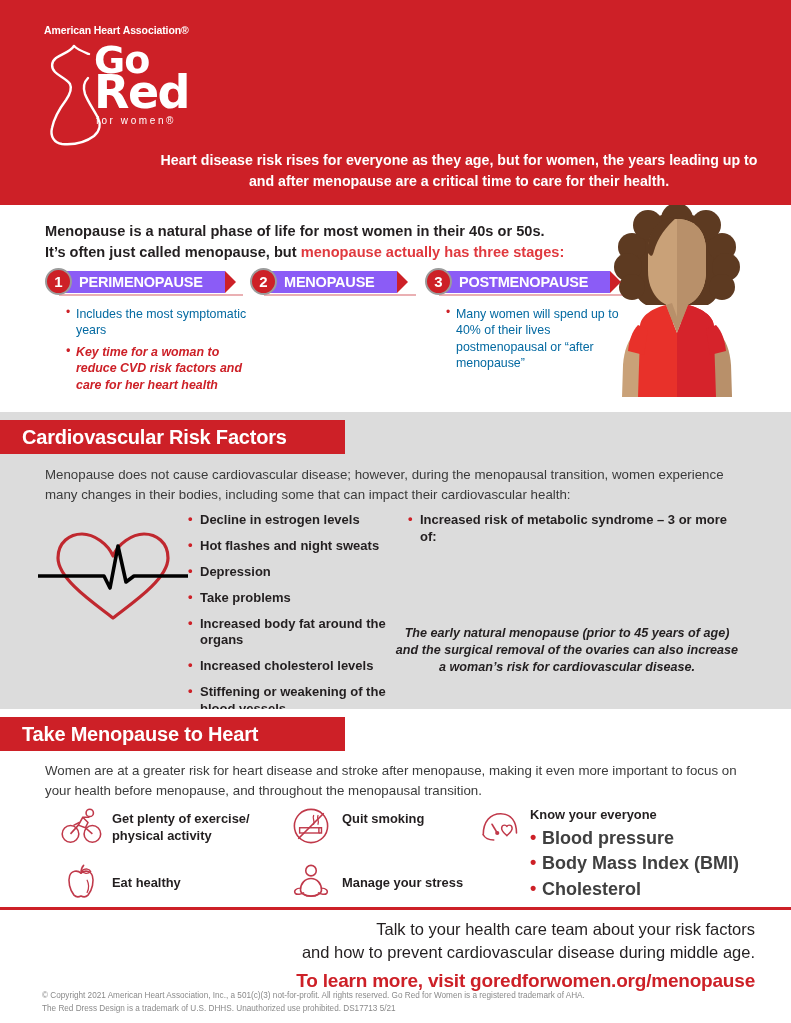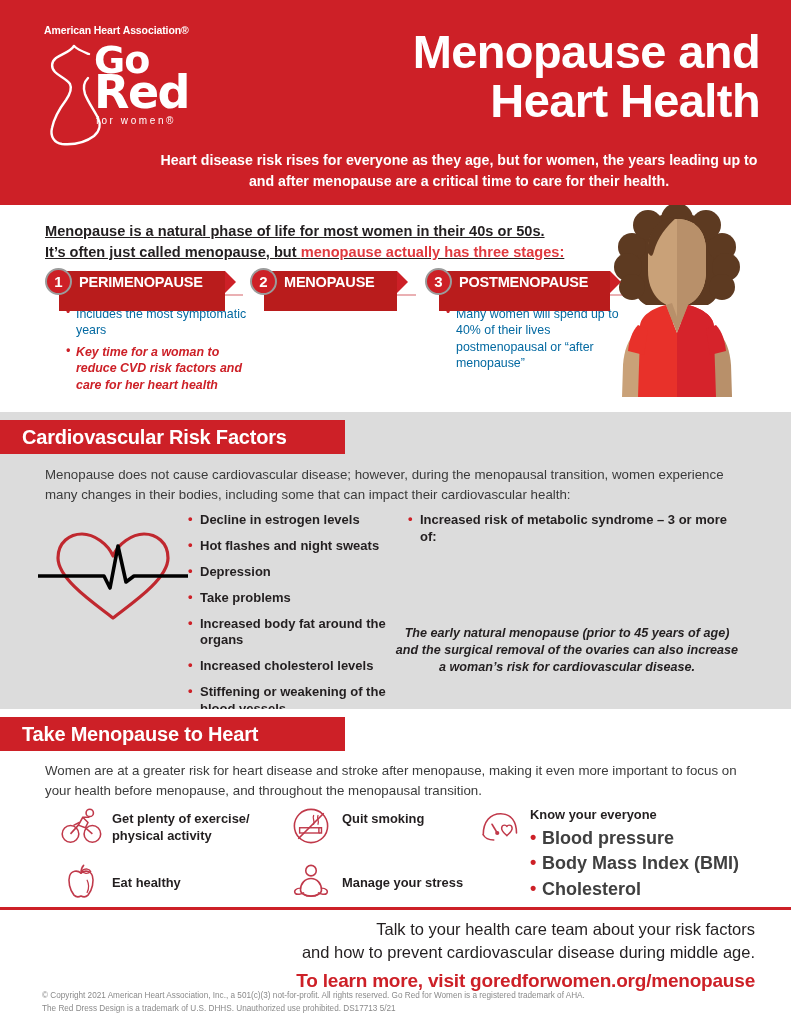--- a/index.html
+++ b/index.html
@@ -112,21 +112,20 @@
   }
   .stages-intro {
     position: absolute;
     left: 45px;
     top: 16px;
     width: 640px;
     font-size: 14.6px;
     font-weight: 700;
     line-height: 1.43;
     color: #231f20;
-    text-decoration: underline;
   }
   .hl-red { color: #e0393e; }
   .stage-cols {
     position: absolute;
     left: 45px;
     top: 63px;
     width: 600px;
     display: flex;
     gap: 0px;
   }
@@ -145,22 +144,22 @@
     color: #ffffff;
     font-size: 15px;
     font-weight: 700;
     line-height: 23px;
     text-align: center;
     z-index: 3;
   }
   .banner {
     position: absolute;
     left: 14px; top: 3px;
-    height: 40px;
-    background: #b91c1c;
+    height: 22px;
+    background: #8b5cf6;
     color: #ffffff;
     font-size: 14.5px;
     font-weight: 700;
     line-height: 22px;
     padding-left: 20px;
     padding-right: 22px;
     letter-spacing: -0.2px;
     white-space: nowrap;
     z-index: 1;
   }
@@ -447,24 +446,20 @@
           <path d="M30 4 C34 8 40 10 45 12" fill="none" stroke="#ffffff" stroke-width="2.4" stroke-linecap="round"></path>
         </svg>
         <div class="go-red-text">
           <div class="go-word">Go</div>
           <div class="red-word">Red</div>
           <div class="forwomen-word">for women®</div>
         </div>
       </div>
     </div>
 
-    <div class="title-block">
-      <div class="main-title">Menopause and</div>
-      <div class="main-title">Heart Health</div>
-    </div>
 
     <div class="subtitle">Heart disease risk rises for everyone as they age, but for women, the years leading up to and after menopause are a critical time to care for their health.</div>
   </div>
 
   <div class="stages">
 
     <div class="stages-intro">
       <span>Menopause is a natural phase of life for most women in their 40s or 50s.</span><br>
       <span>It’s often just called menopause, but </span><span class="hl-red">menopause actually has three stages:</span>
     </div>

